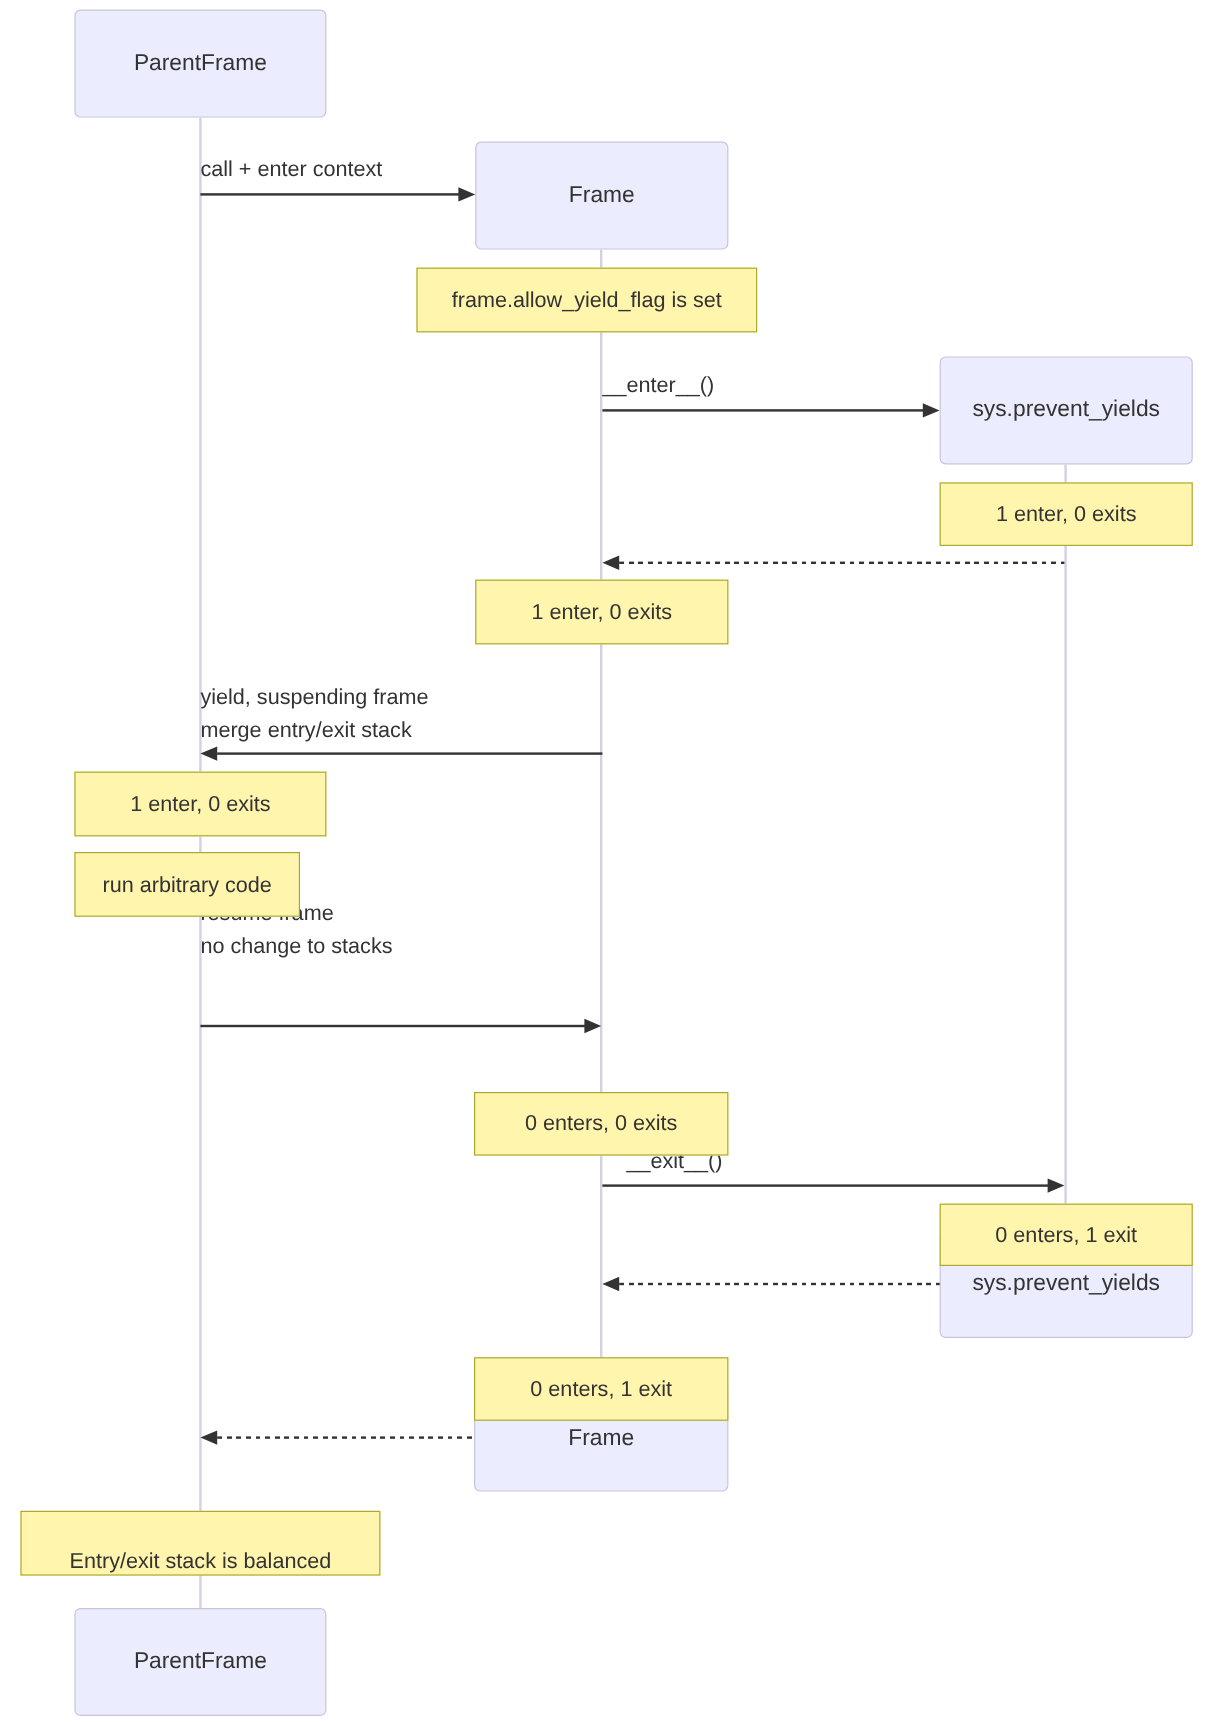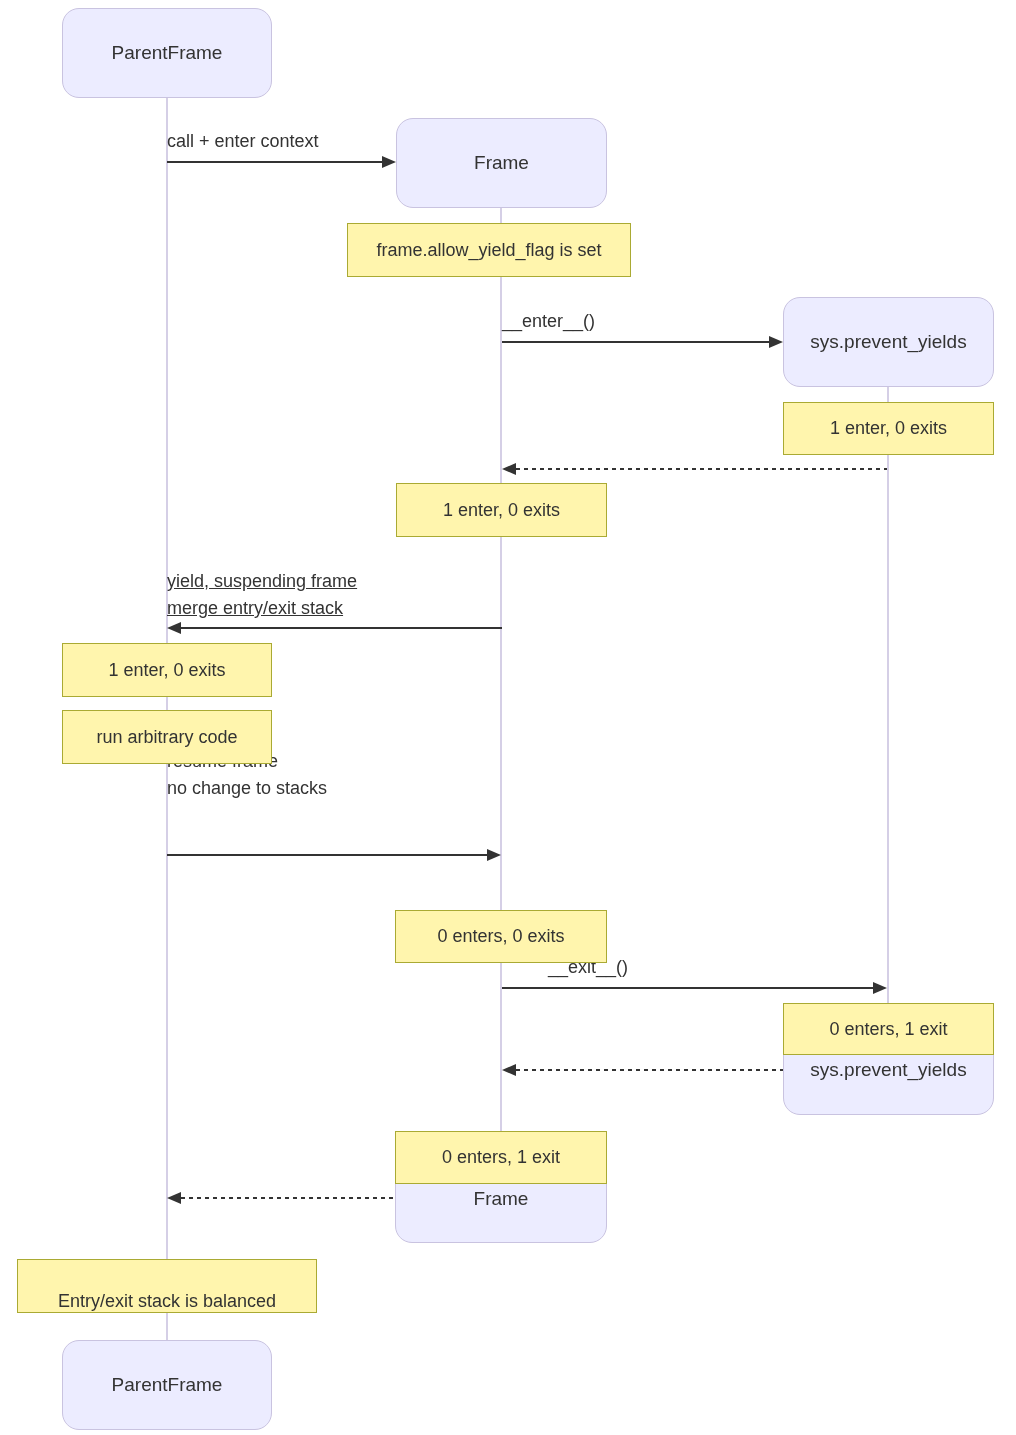--- a/index.html
+++ b/index.html
@@ -13,21 +13,21 @@
     height: 1435px;
     background: #ffffff;
     font-family: "Liberation Sans", sans-serif;
     color: var(--text, #333333);
     overflow: hidden;
   }
   .actor {
     position: absolute;
     background: var(--actor-fill, #ECECFF);
     border: 1.5px solid var(--actor-border, #c9c3e0);
-    border-radius: 17px;
+    border-radius: 5px;
     display: flex;
     align-items: center;
     justify-content: center;
     font-size: 19px;
     z-index: 2;
     box-sizing: border-box;
   }
   .lifeline {
     position: absolute;
     width: 2px;
@@ -106,35 +106,35 @@
   <div class="msgline" style="left:167px; top:161px; width:216px;"></div>
   <div class="arrowhead right" style="left:382px; top:156px;"></div>
 
   <div class="msglabel" style="left:502px; top:308px; width:248px;">__enter__()</div>
   <div class="msgline" style="left:502px; top:341px; width:268px;"></div>
   <div class="arrowhead right" style="left:769px; top:336px;"></div>
 
   <div class="msgline dashed" style="left:516px; top:468px; width:371px;"></div>
   <div class="arrowhead left" style="left:502px; top:463px;"></div>
 
-  <div class="msglabel" style="left:167px; top:568px; width:335px;text-decoration:underline;">
+  <div class="msglabel" style="left:167px; top:568px; width:335px;">
     <div>yield, suspending frame</div>
     <div>merge entry/exit stack</div>
   </div>
   <div class="msgline" style="left:181px; top:627px; width:321px;"></div>
   <div class="arrowhead left" style="left:167px; top:622px;"></div>
 
   <div class="msglabel" style="left:167px; top:748px; width:335px;">
     <div>resume frame</div>
     <div>no change to stacks</div>
   </div>
   <div class="msgline" style="left:167px; top:854px; width:321px;"></div>
   <div class="arrowhead right" style="left:487px; top:849px;"></div>
 
-  <div class="msglabel" style="left:502px; top:954px; width:386px;padding-left:46px;">__exit__()</div>
+  <div class="msglabel" style="left:476px; top:954px; width:386px;padding-left:46px;">__exit__()</div>
   <div class="msgline" style="left:502px; top:987px; width:372px;"></div>
   <div class="arrowhead right" style="left:873px; top:982px;"></div>
 
   <div class="msgline dashed" style="left:516px; top:1069px; width:371px;"></div>
   <div class="arrowhead left" style="left:502px; top:1064px;"></div>
 
   <div class="msgline dashed" style="left:181px; top:1197px; width:321px;"></div>
   <div class="arrowhead left" style="left:167px; top:1192px;"></div>
 
   <div class="note" style="left:347px; top:223px; width:284px; height:54px;">
@@ -142,21 +142,21 @@
   </div>
   <div class="note" style="left:783px; top:402px; width:211px; height:53px;">
     <span>1 enter, 0 exits</span>
   </div>
   <div class="note" style="left:396px; top:483px; width:211px; height:54px;">
     <span>1 enter, 0 exits</span>
   </div>
   <div class="note" style="left:62px; top:643px; width:210px; height:54px;">
     <span>1 enter, 0 exits</span>
   </div>
-  <div class="note" style="left:62px; top:710px; width:210px; height:54px;">
+  <div class="note" style="left:62px; top:710px; width:188px; height:54px;">
     <span>run arbitrary code</span>
   </div>
   <div class="note" style="left:395px; top:870px; width:212px; height:53px;margin-top:40px;">
     <span>0 enters, 0 exits</span>
   </div>
   <div class="note" style="left:783px; top:1003px; width:211px; height:52px;">
     <span>0 enters, 1 exit</span>
   </div>
   <div class="note" style="left:395px; top:1131px; width:212px; height:53px;">
     <span>0 enters, 1 exit</span>

